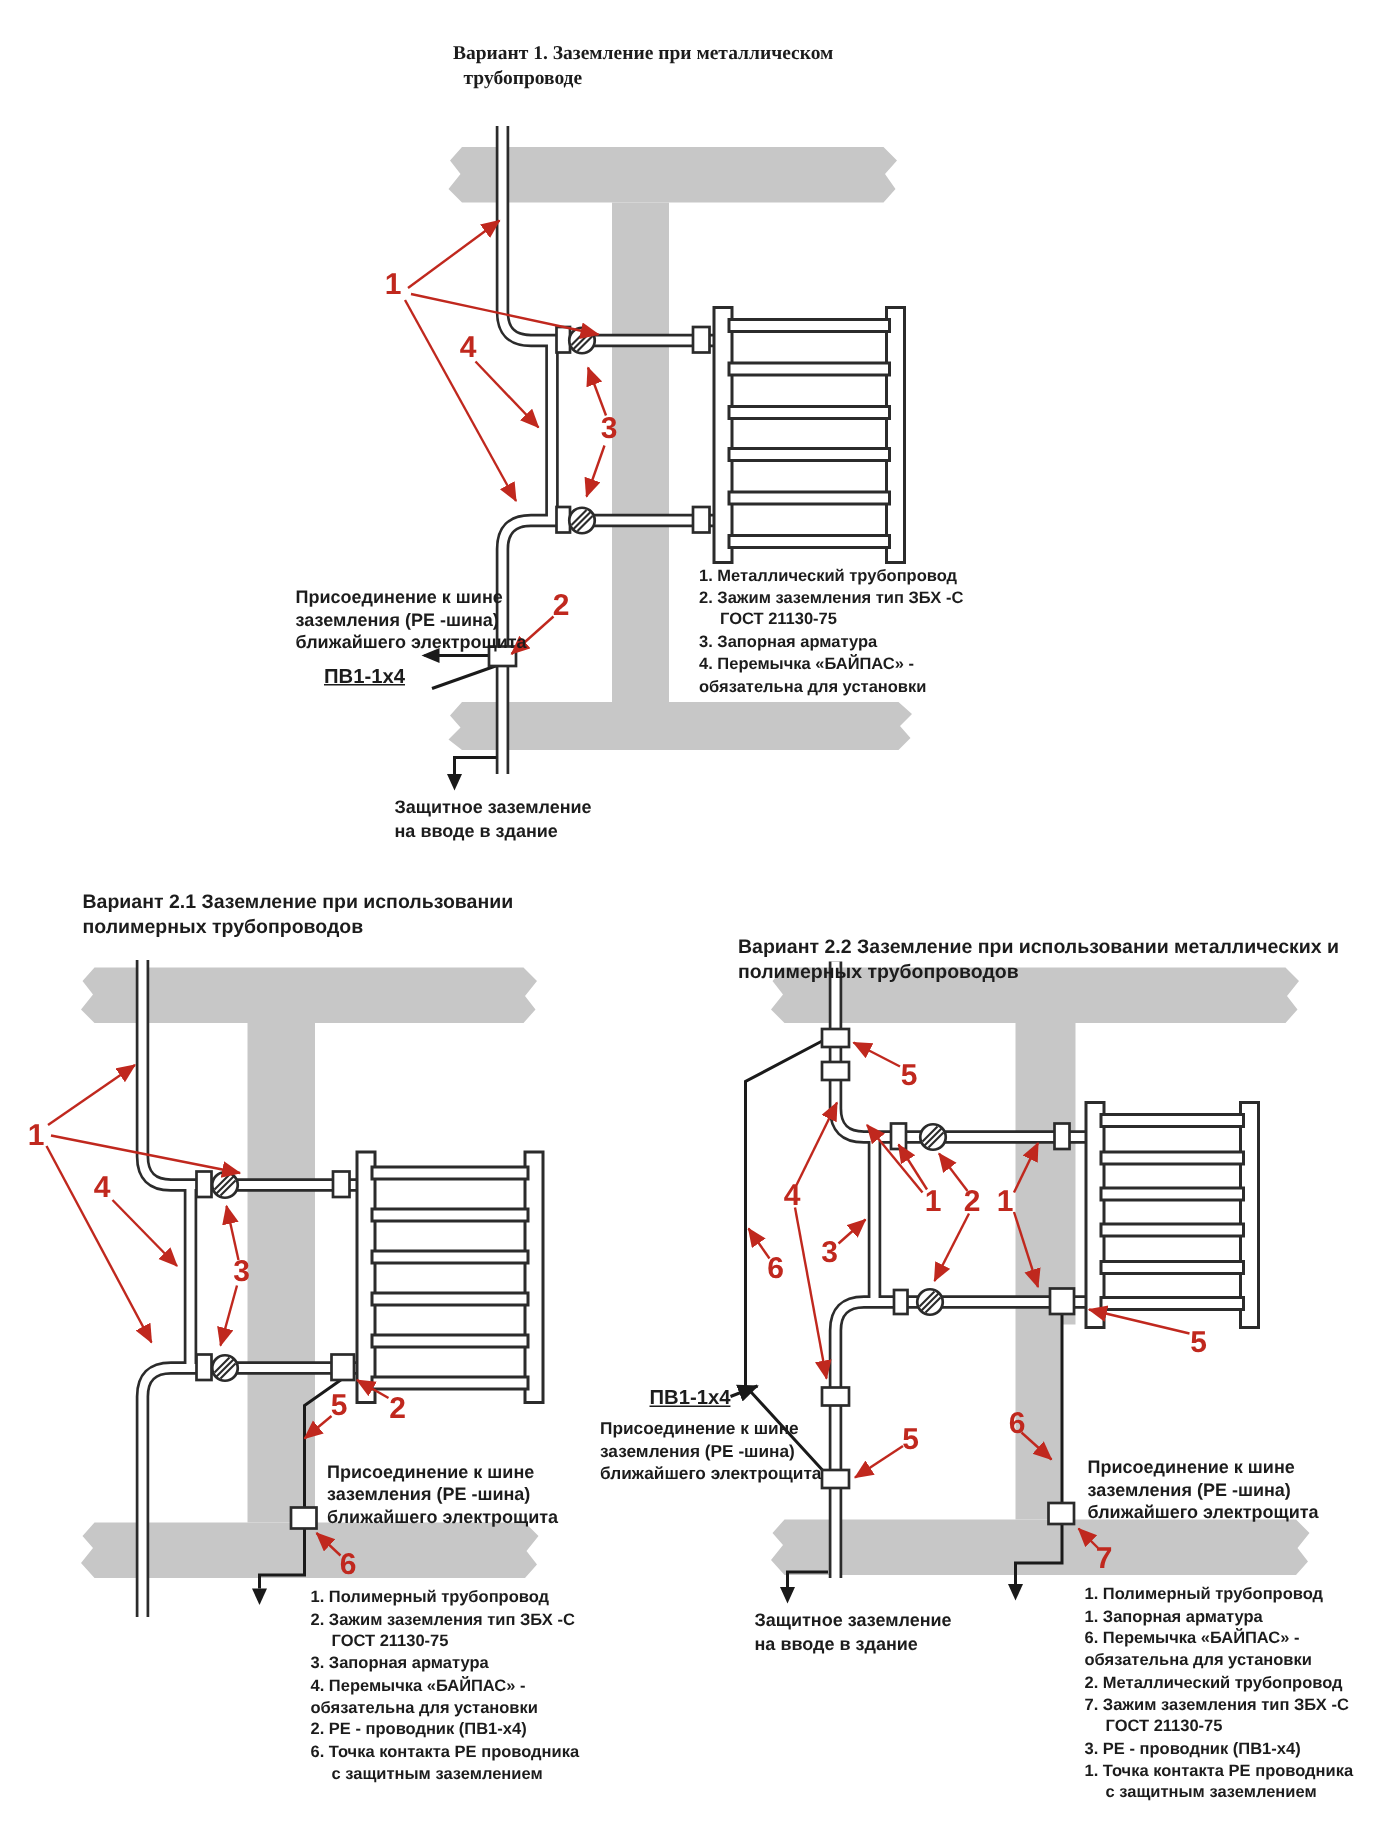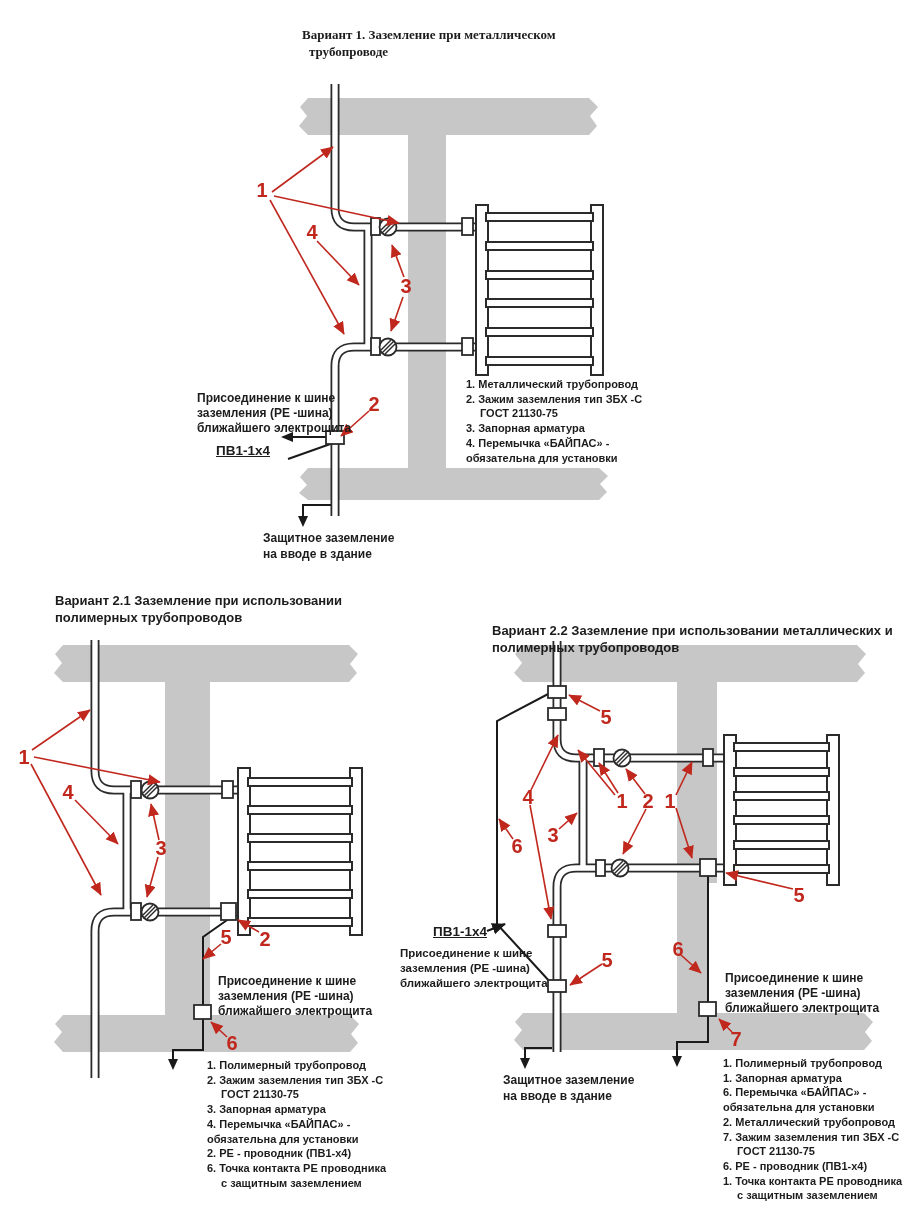--- a/index.html
+++ b/index.html
@@ -344,21 +344,21 @@
   </div>
 
   <div class="t legend" style="left:723px;top:1056px;">
     <div>1. Полимерный трубопровод</div>
     <div>1. Запорная арматура</div>
     <div>6. Перемычка «БАЙПАС» -</div>
     <div>обязательна для установки</div>
     <div>2. Металлический трубопровод</div>
     <div>7. Зажим заземления тип ЗБХ -С</div>
     <div class="ind">ГОСТ 21130-75</div>
-    <div>6. PE - проводник (ПВ1-х4)</div>
+    <div>3. PE - проводник (ПВ1-х4)</div>
     <div>1. Точка контакта PE проводника</div>
     <div class="ind">с защитным заземлением</div>
   </div>
 
   <div class="co" style="left:606px;top:717px;">5</div>
   <div class="co" style="left:528px;top:797px;">4</div>
   <div class="co" style="left:553px;top:835px;">3</div>
   <div class="co" style="left:622px;top:801px;">1</div>
   <div class="co" style="left:648px;top:801px;">2</div>
   <div class="co" style="left:670px;top:801px;">1</div>

